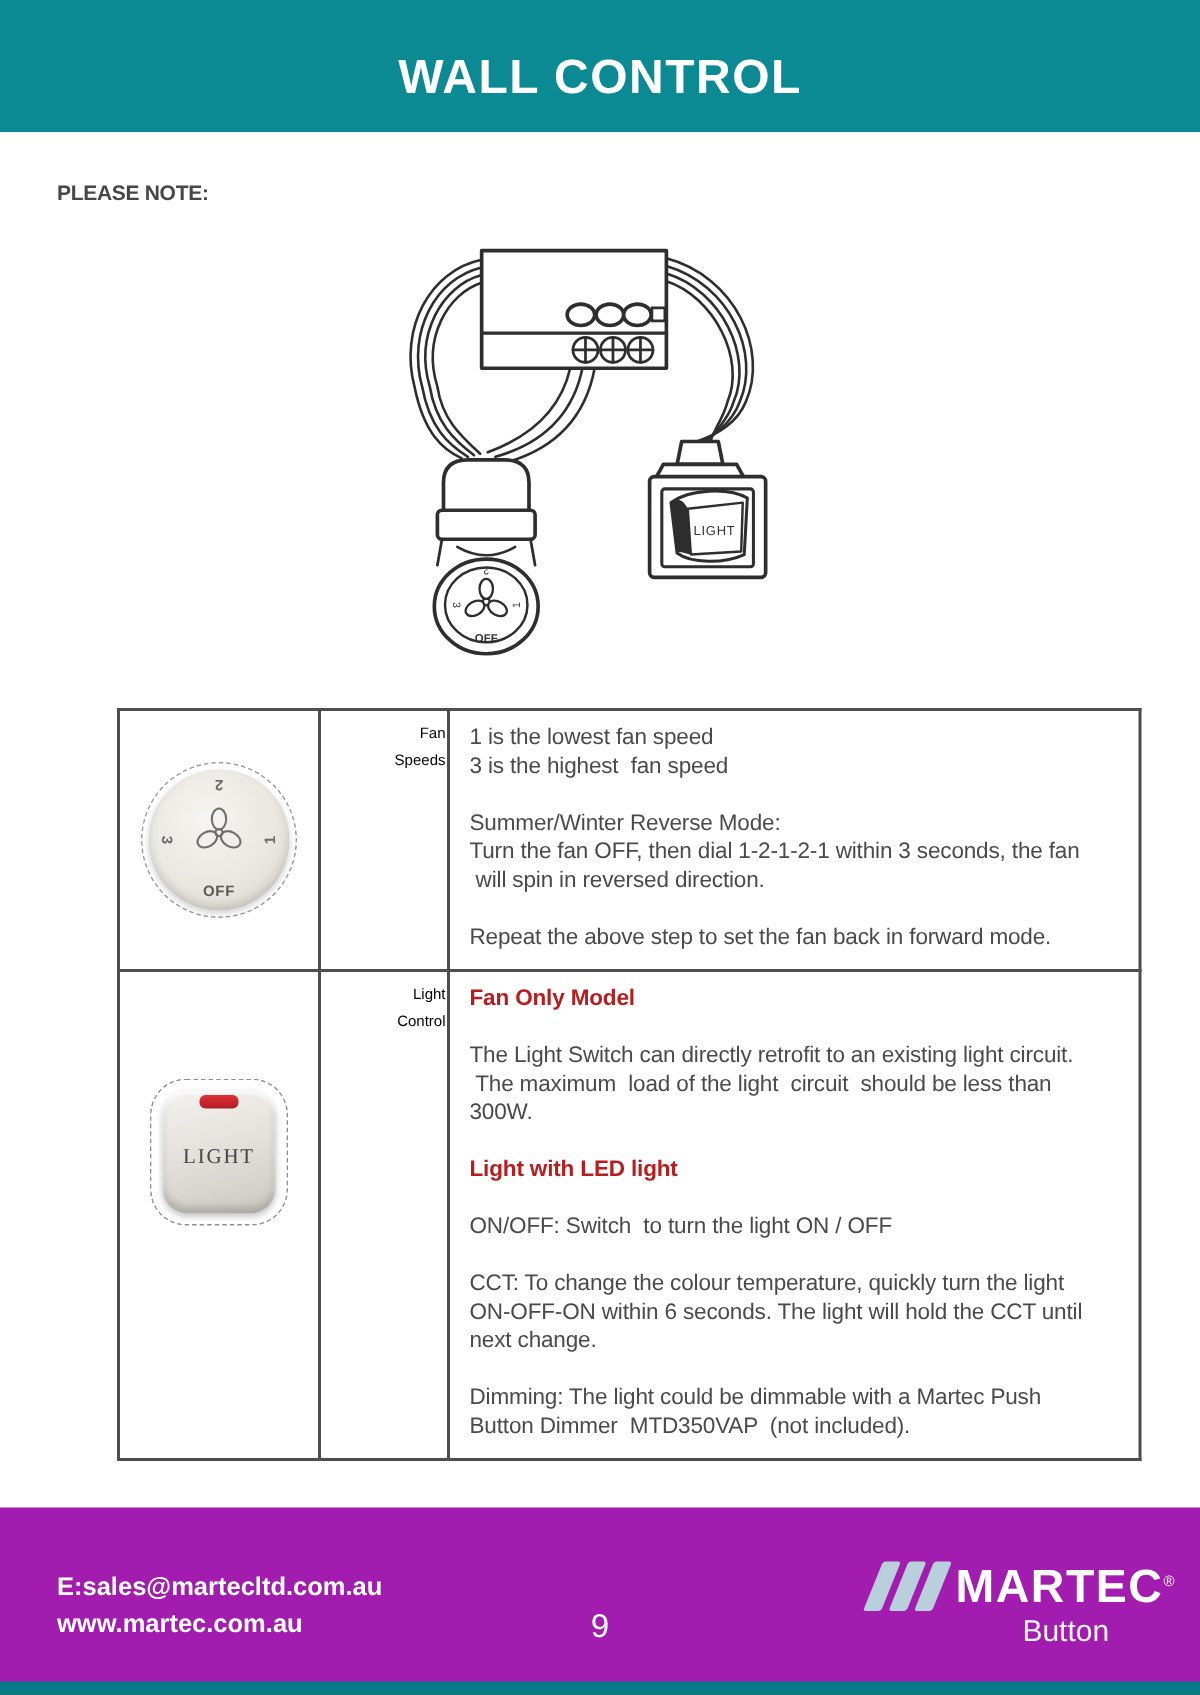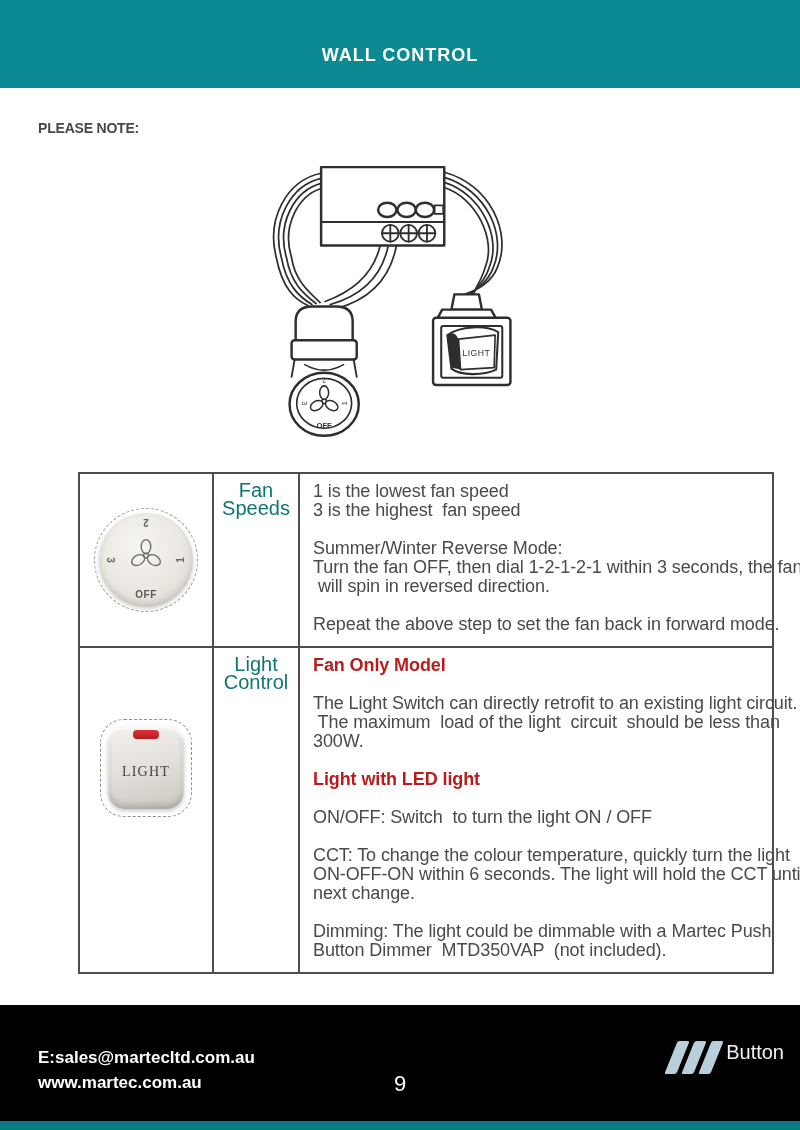--- a/index.html
+++ b/index.html
@@ -1,46 +1,46 @@
 <!DOCTYPE html>
 <html><head>
 <meta charset="utf-8">
 <style>
   html,body { margin:0; padding:0; }
   body { font-family:"Liberation Sans", sans-serif; background:#ffffff; }
   .page { position:relative; width:800px; height:1130px; background:#ffffff; overflow:hidden; }
 
   
   .header { position:absolute; top:0; left:0; width:100%; height:88px; background:#0B8A94; }
-  .header h1 { margin:16px; padding-top:29px; text-align:center; color:#ffffff;
-               font-size:18px; font-weight:bold; letter-spacing:1px; }
+  .header h1 { margin:4px; padding-top:29px; text-align:center; color:#ffffff;
+               font-size:32px; font-weight:bold; letter-spacing:1px; }
 
   
   .note { position:absolute; top:118px; left:38px; display:flex; font-size:14px;
           color:#474747; letter-spacing:-0.2px;align-items:flex-end; }
   .note-label { font-weight:bold; white-space:pre; margin-right:5px; line-height:21px; }
   .note-lines div { white-space:pre; line-height:21px; }
   .note-lines div:nth-child(2) { margin-left:2px; }
 
   
   .diagram { position:absolute; left:258px; top:160px; }
 
   
   .caption { position:absolute; left:85px; top:446px; font-size:14.5px; color:#474747; white-space:pre; }
 
   
   .spec-table { position:absolute; left:78px; top:472px; width:654px;
                 border-collapse:collapse; table-layout:fixed; }
   .spec-table td { border:2px solid #4e4e4e; }
   .cell-img1 { width:130px; height:158px; vertical-align:middle; text-align:center; }
   .cell-img2 { width:130px; vertical-align:top; text-align:center; }
-  .cell-label { width:82px; vertical-align:top; text-align:center; padding-top:7px;
-                font-size:20px; line-height:18px; color:#0f766e; white-space:pre-line; }
-  .cell-text { width:442px; vertical-align:top; padding:8px 17px 12px 13px;
-               font-size:18px; line-height:19px; color:#4a4a4a; letter-spacing:-0.1px; }
+  .cell-label { width:82px; vertical-align:top; text-align:right; padding-top:7px;
+                font-size:10px; line-height:18px; color:#000000; white-space:pre-line; }
+  .cell-text { width:442px; vertical-align:top; padding:8px 4px 12px 13px;
+               font-size:15px; line-height:19px; color:#4a4a4a; letter-spacing:-0.1px; }
   .txt { white-space:pre; }
   .sec { white-space:pre; margin-bottom:19px; }
   .sec:last-child { margin-bottom:0; }
   .sec-heading { font-weight:bold; color:#b91c1c; }
 
   
   .knob-photo { position:relative; width:104px; height:104px; margin:0 auto; }
   .knob-ring { position:absolute; inset:0; border:1.5px dashed #9a9a9a; border-radius:50%; }
   .knob-face { position:absolute; inset:5px; border-radius:50%;
       background: radial-gradient(circle at 42% 35%, #f7f5f1 0%, #eae7e1 55%, #d4d0c7 100%);
@@ -59,21 +59,21 @@
   .light-button { position:absolute; inset:7px; border-radius:17px;
       background: linear-gradient(165deg, #f4f2ef 0%, #e5e2dd 45%, #cbc7c0 100%);
       box-shadow: inset 0 2px 3px rgba(255,255,255,.85), inset 0 -4px 6px rgba(0,0,0,.18), 0 2px 4px rgba(0,0,0,.22); }
   .light-indicator { position:absolute; top:10px; left:50%; transform:translateX(-50%);
       width:26px; height:9px; border-radius:4px;
       background: linear-gradient(180deg,#e03038,#b31d23); }
   .light-button-label { position:absolute; top:44px; width:100%; text-align:center;
       font-family:"Liberation Serif", serif; font-size:14px; letter-spacing:1.2px; color:#454545; }
 
   
-  .footer { position:absolute; left:0; top:1005px; width:100%; height:125px; background:#000000; }
+  .footer { position:absolute; left:0; top:1005px; width:100%; height:125px; background:#a21caf; }
   .contact { position:absolute; left:38px; top:40px; color:#ffffff; font-weight:bold;
              font-size:17px; line-height:25px; }
   .page-num { position:absolute; left:0; right:0; top:66px; text-align:center;
               color:#ffffff; font-size:22px; }
   .logo { position:absolute; right:16px; top:33px; display:flex; align-items:flex-start; gap:9px; }
   .stripes { display:flex; gap:5px; margin-top:3px; padding-left:8px; }
   .stripe { width:12px; height:33px; background:#b9cfdc; transform:skewX(-22deg); border-radius:2px; }
   .brand-col { text-align:center; }
   .brand-line { color:#ffffff; font-size:31px; font-weight:bold; letter-spacing:1px; line-height:33px; }
   .reg { font-size:10px; vertical-align:super; font-weight:normal; }
@@ -253,19 +253,20 @@
       <div>www.martec.com.au</div>
     </div>
     <div class="page-num">9</div>
     <div class="logo">
       <div class="stripes">
         <div class="stripe"></div>
         <div class="stripe"></div>
         <div class="stripe"></div>
       </div>
       <div class="brand-col">
+        <div class="brand-line"><span>MARTEC</span><span class="reg">®</span></div>
         <div class="tagline">Button</div>
       </div>
     </div>
     <div class="footer-strip"></div>
   </div>
 
 </div>
 
 </body></html>

